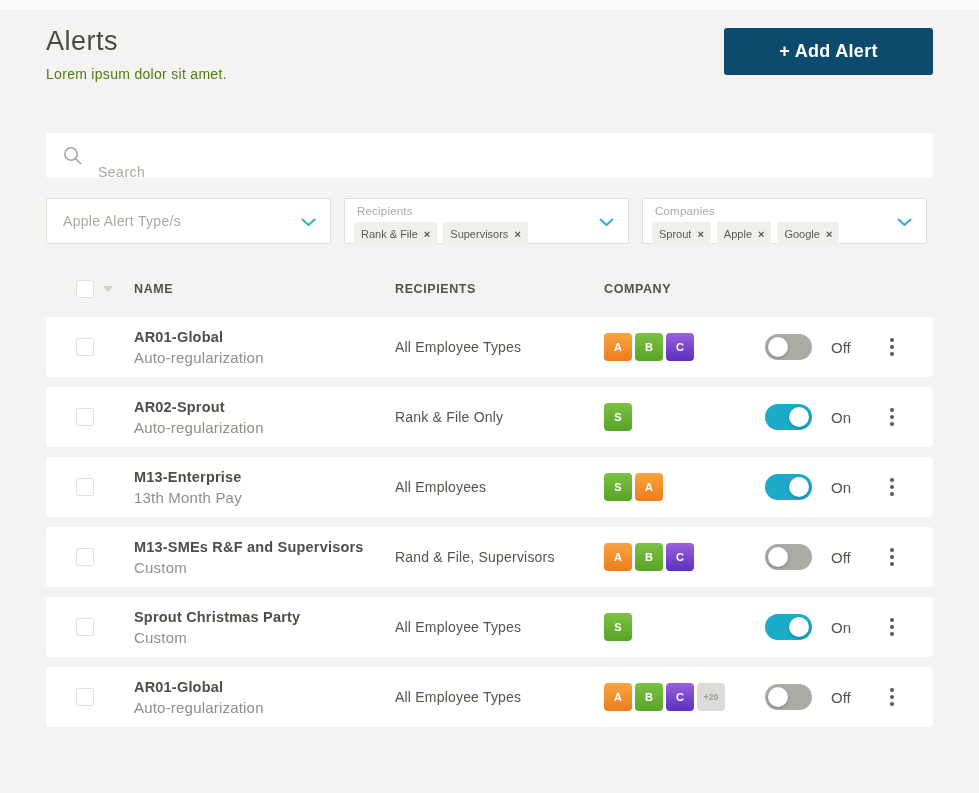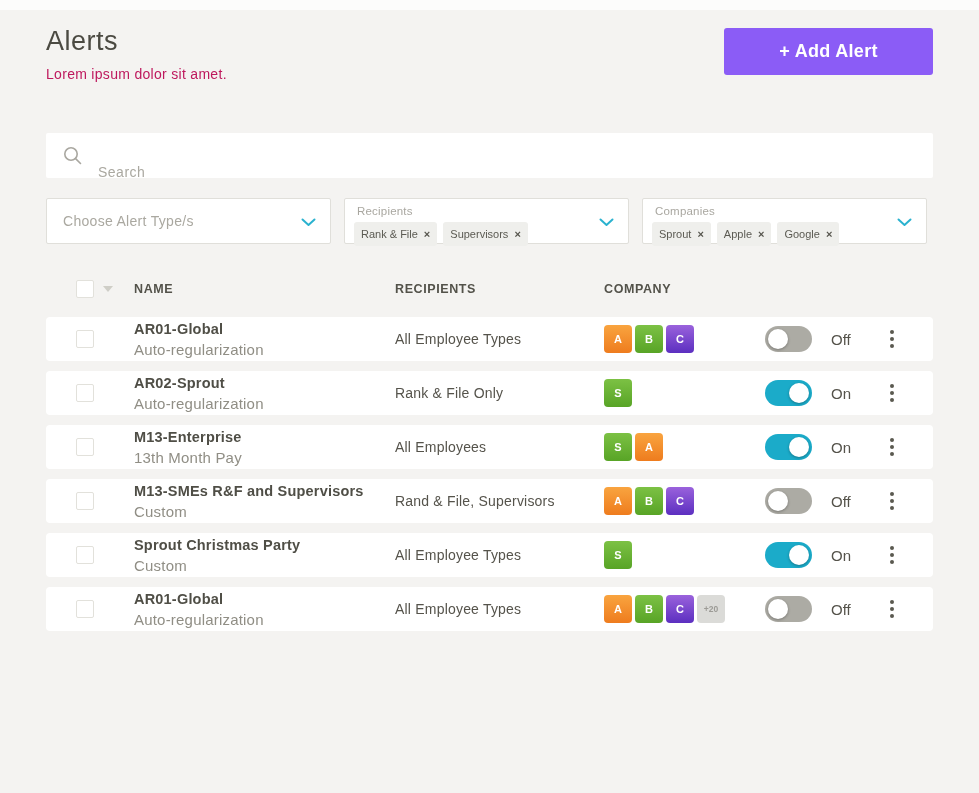--- a/index.html
+++ b/index.html
@@ -10,23 +10,23 @@
     color:#4e4d45;
     overflow:hidden;
     position:relative;
   }
   .top-strip { position:absolute; top:0; left:0; right:0; height:10px; background:#fcfcfb; }
   .container { padding:26px 46px 0 46px; position:relative; }
 
   
   .page-header { display:flex; justify-content:space-between; align-items:flex-start; }
   .page-title { font-size:27px; font-weight:500; color:#4b4a42; letter-spacing:0.5px; }
-  .page-subtitle { font-size:14px; color:#be185d; margin-top:9px; letter-spacing:0.3px; }
+  .page-subtitle { font-size:14px; color:#4d7c0f; margin-top:9px; letter-spacing:0.3px; }
   .add-btn {
-    background:#8b5cf6; color:#fff; border:none; cursor:pointer;
+    background:#0c4a6e; color:#fff; border:none; cursor:pointer;
     width:209px; height:47px; border-radius:3px; margin-top:2px;
     font-size:18px; font-weight:700; letter-spacing:0.3px;
     font-family:"Liberation Sans", sans-serif;
   }
 
   
   .search-bar {
     margin-top:51px; height:45px; background:#fff; border-radius:2px;
     display:flex; align-items:center; padding:0 16px;
   }
@@ -68,21 +68,21 @@
   .th { font-size:12.5px; font-weight:700; color:#53524a; letter-spacing:0.6px; }
   .select-all-cell { display:flex; align-items:center; gap:9px; }
   .caret-down {
     width:0; height:0; border-left:5px solid transparent; border-right:5px solid transparent;
     border-top:6px solid #cfcec7; cursor:pointer;
   }
 
   
   .table-body { margin-top:16px; }
   .row {
-    background:#fff; border-radius:4px; height:44px; margin-bottom:10px;
+    background:#fff; border-radius:4px; height:60px; margin-bottom:10px;
     display:grid; grid-template-columns:58px 261px 209px 161px 66px 53px 1fr;
     align-items:center; padding-left:30px;
   }
   .checkbox {
     width:18px; height:18px; background:#fff; border:1px solid #e2e1db; border-radius:2px; cursor:pointer;
   }
   .name-cell .row-name { font-size:14.5px; font-weight:700; color:#4f4e46; letter-spacing:0.2px; }
   .name-cell .row-type { font-size:15px; color:#908e85; margin-top:4px; letter-spacing:0.2px; }
   .recipients-cell { font-size:14px; color:#55534b; letter-spacing:0.2px; }
 
@@ -131,21 +131,21 @@
     <svg width="22" height="22" viewBox="0 0 22 22">
       <circle cx="9" cy="9" r="6.2" fill="none" stroke="#a9a7a0" stroke-width="1.6"></circle>
       <line x1="13.6" y1="13.6" x2="18.5" y2="18.5" stroke="#a9a7a0" stroke-width="1.6" stroke-linecap="round"></line>
     </svg>
     <input class="search-input" type="text" placeholder="Search" style="">
   </div>
 
   <div class="filters">
 
     <div class="filter-box">
-      <span class="filter-placeholder">Choose Alert Type/s</span>
+      <span class="filter-placeholder">Apple Alert Type/s</span>
       <svg class="filter-chevron" width="15" height="9" viewBox="0 0 15 9">
         <polyline points="1.5,1.5 7.5,7 13.5,1.5" fill="none" stroke="#2ab2cf" stroke-width="2" stroke-linecap="round" stroke-linejoin="round"></polyline>
       </svg>
     </div>
 
     <div class="filter-box">
       <span class="filter-label">Recipients</span>
       <div class="chips">
         <span class="chip">
           <span>Rank &amp; File</span>

